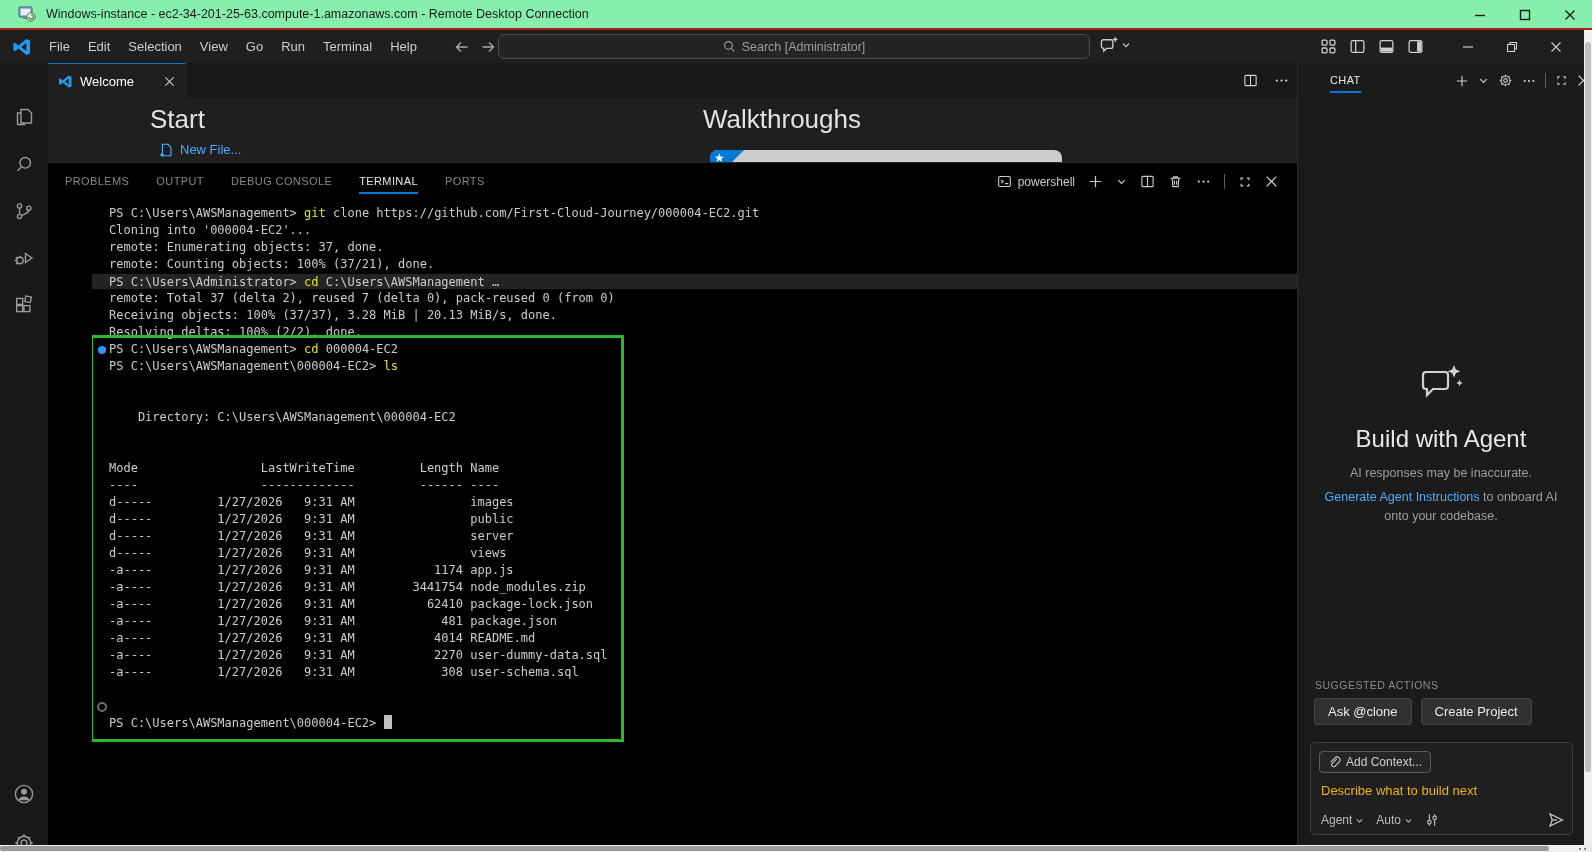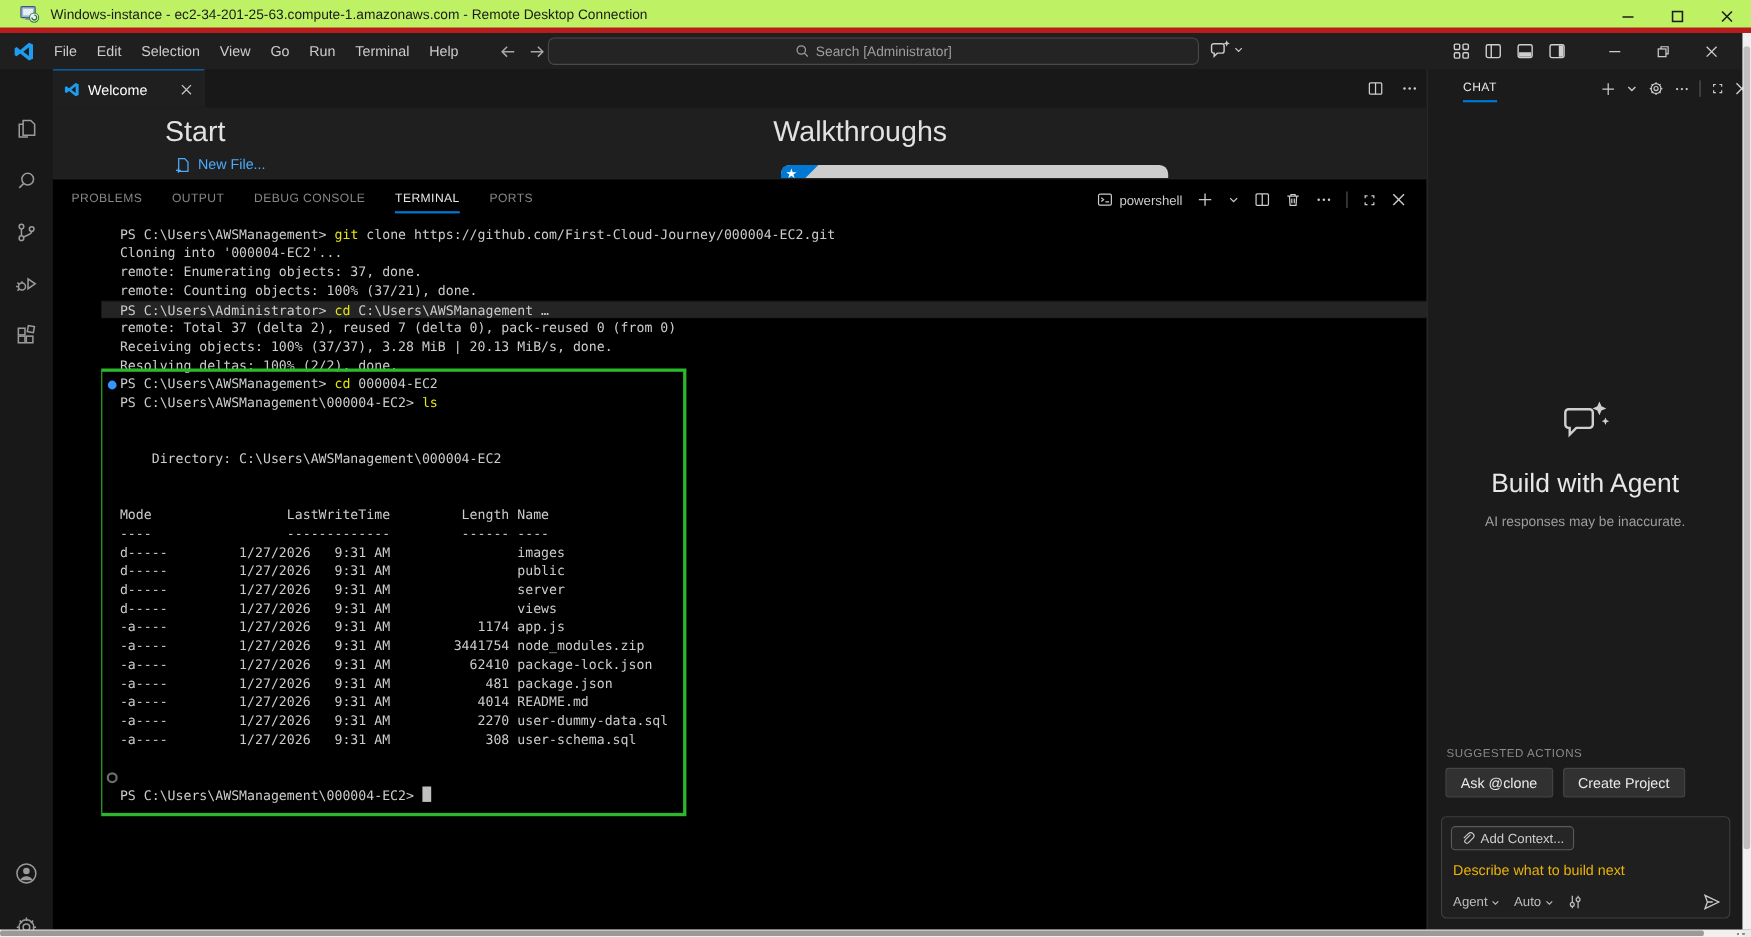--- a/index.html
+++ b/index.html
@@ -1,20 +1,20 @@
 <!DOCTYPE html>
 <html style="--accent: #0078d4; --link: #4daafc; --tyellow: #e5e510; --green: #2cb72c; --deco: #3794ff; --ruler: #2472c8;"><head>
 <meta charset="utf-8">
 <style>
   *{margin:0;padding:0;box-sizing:border-box;}
   html,body{width:1592px;height:852px;overflow:hidden;background:#000;font-family:"Liberation Sans",sans-serif;-webkit-font-smoothing:antialiased;}
   svg{display:block;}
 
   
-  .rdp-titlebar{position:absolute;left:0;top:0;width:1592px;height:30px;background:#bef264;border-bottom:5px solid #b91c1c;display:flex;align-items:center;color:#1b1b1b;}
+  .rdp-titlebar{position:absolute;left:0;top:0;width:1592px;height:30px;background:#86efac;border-bottom:2px solid #b91c1c;display:flex;align-items:center;color:#1b1b1b;}
   .rdp-icon{margin-left:18px;width:18px;height:18px;}
   .rdp-title{margin-left:10px;font-size:12.5px;color:#1b1b1b;white-space:nowrap;}
   .rdp-controls{position:absolute;right:0;top:0;height:30px;display:flex;align-items:center;}
   .rdp-btn{width:45px;height:30px;display:flex;align-items:center;justify-content:center;color:#1b1b1b;}
 
   
   .rdp-vscroll{position:absolute;left:1584px;top:30px;width:8px;height:815px;background:#f0f0f0;}
   .rdp-vscroll .thumb{position:absolute;left:1px;top:12px;width:6px;height:730px;background:#c0c0c0;border-radius:3px;}
   .rdp-hscroll{position:absolute;left:0;top:845px;width:1592px;height:7px;background:#f0f0f0;}
   .rdp-hscroll .thumb{position:absolute;left:0;top:1px;height:5px;width:1549px;background:#9a9a9a;border-radius:2px;}
@@ -473,20 +473,21 @@
       <div class="chat-center">
         <span class="bubble">
           <svg width="46" height="42" viewBox="0 0 46 42" fill="none" stroke="#cfcfcf" stroke-width="2.2">
             <path d="M8 9h19a3 3 0 0 1 3 3v11a3 3 0 0 1-3 3H15l-6 6v-6H8a3 3 0 0 1-3-3V12a3 3 0 0 1 3-3z"></path>
             <path d="M36 2l1.9 4.4L42.3 8.3l-4.4 1.9L36 14.6l-1.9-4.4-4.4-1.9 4.4-1.9z" fill="#cfcfcf" stroke="none"></path>
             <path d="M41.5 16.5l1 2.4 2.4 1-2.4 1-1 2.4-1-2.4-2.4-1 2.4-1z" fill="#cfcfcf" stroke="none"></path>
           </svg>
         </span>
         <div class="chat-h1">Build with Agent</div>
         <div class="chat-sub">AI responses may be inaccurate.</div>
+        <div class="chat-link-wrap"><span class="chat-link">Generate Agent Instructions</span><span> to onboard AI onto your codebase.</span></div>
       </div>
 
       <div class="suggested-h">SUGGESTED ACTIONS</div>
       <div class="suggested-row">
         <span class="sbtn">Ask @clone</span>
         <span class="sbtn">Create Project</span>
       </div>
 
       <div class="chat-input">
         <div class="ctx-chip">

